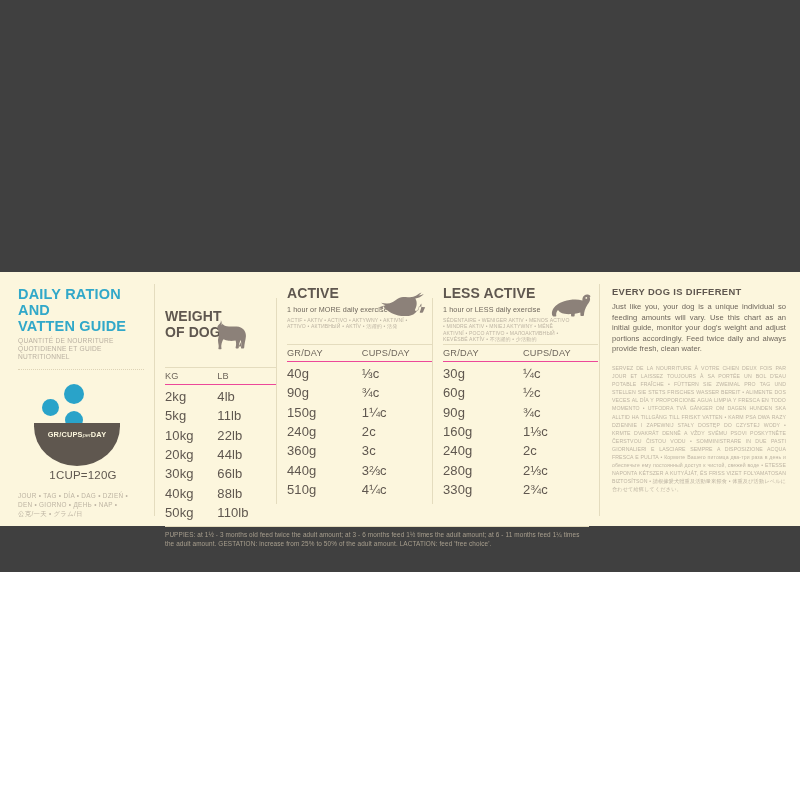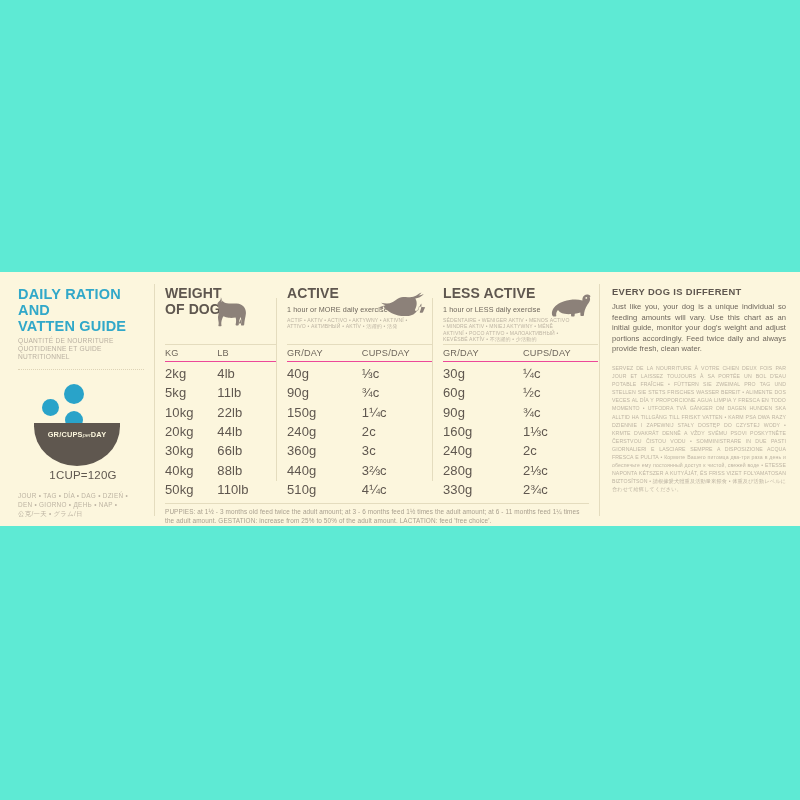--- a/index.html
+++ b/index.html
@@ -9,22 +9,22 @@
   }
   body {
     width: 800px;
     height: 800px;
     font-family: "Liberation Sans", sans-serif;
     -webkit-font-smoothing: antialiased;
   }
   #page {
     position: relative;
     width: 800px;
-    height: 800px;
-    background: #5eead4;
+    height: 572px;
+    background: #404040;
     overflow: hidden;
   }
   
   #band {
     position: absolute;
     left: 0;
     top: 272px;
     width: 800px;
     height: 254px;
     background: #fcf6dd;
@@ -139,21 +139,21 @@
   }
   .tbl-top {
     display: flex;
     flex-direction: row;
     flex: 0 0 auto;
   }
   .grp {
     box-sizing: border-box;
     min-width: 0;
   }
-  .grp-weight { flex: 0 0 121px; padding-left: 10px; position: relative; }
+  .grp-weight { flex: 0 0 121px; padding-left: 10px; position: relative; margin-top: 23px; }
   .grp-active { flex: 0 0 155px; padding-left: 10px; position: relative; }
   .grp-less   { flex: 0 0 165px; padding-left: 10px; position: relative; }
 
   .grp-head {
     height: 58px;
     position: relative;
   }
   .grp-title {
     color: #5f574f;
     font-size: 14px;

